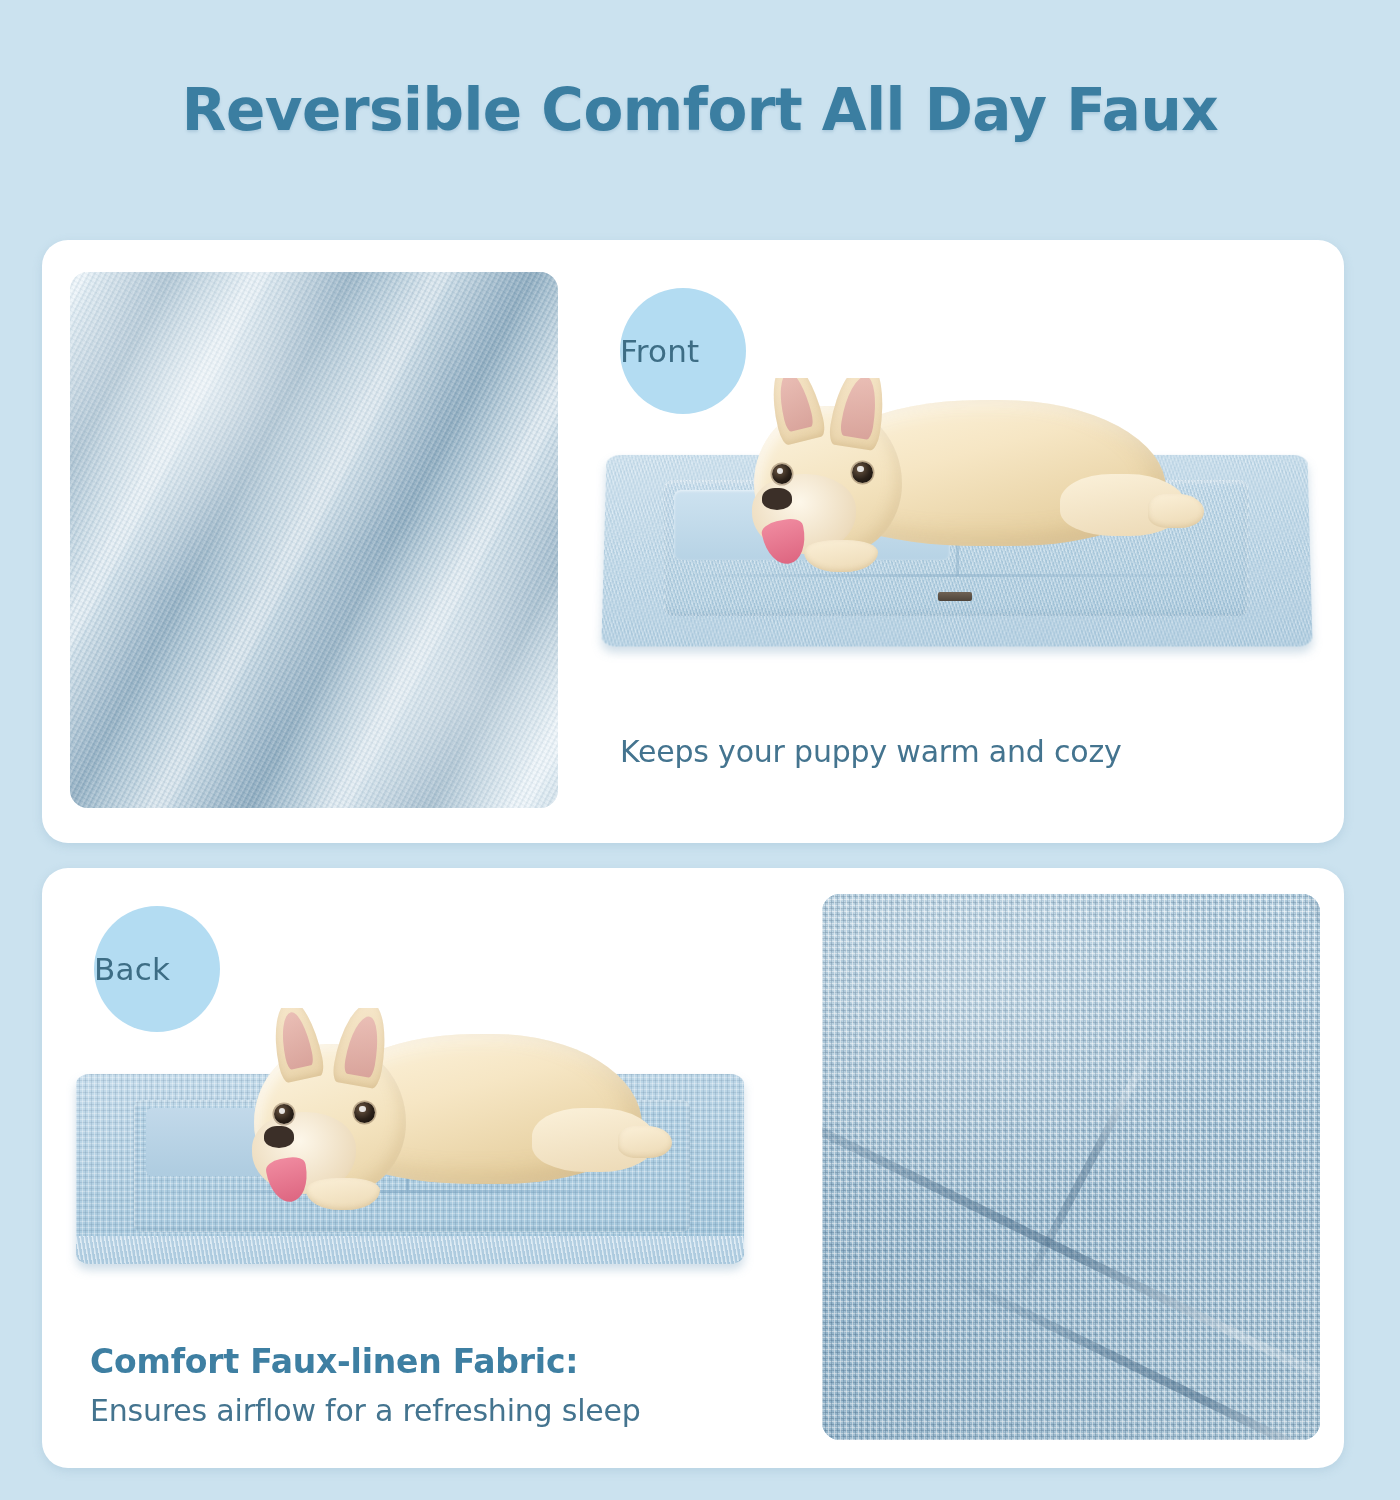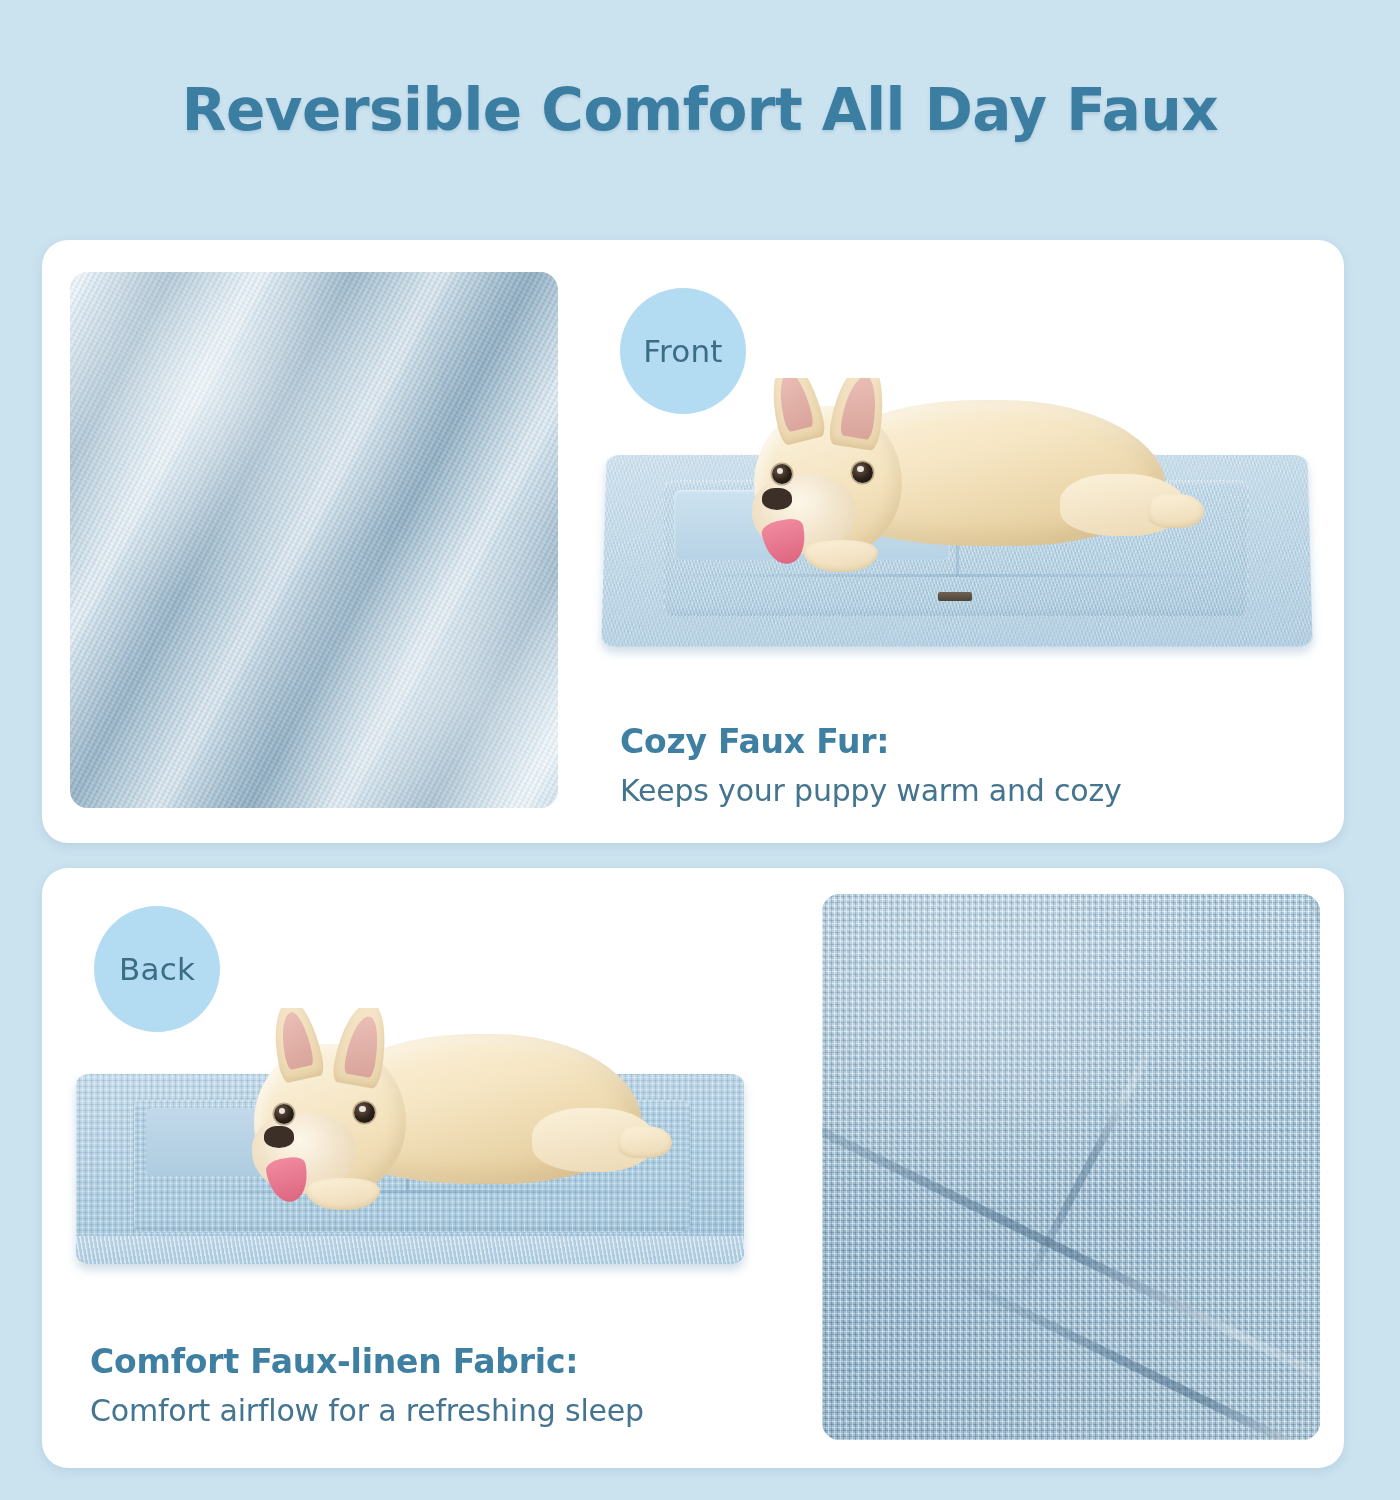--- a/index.html
+++ b/index.html
@@ -351,21 +351,21 @@
     border-radius: 45%;
   }
 
   
   .badge {
     position: absolute;
     border-radius: 50%;
     background: #b3dcf2;
     display: flex;
     align-items: center;
-    justify-content: center;
+    justify-content: flex-start;
     color: #3d6d85;
     font-size: 31px;
     font-family: "DejaVu Sans", sans-serif;
     letter-spacing: 0.2px;
   }
   .badge-front { left: 620px; top: 288px; width: 126px; height: 126px; }
   .badge-back  { left: 94px; top: 906px; width: 126px; height: 126px; }
 
   
   .caption { position: absolute; font-family: "DejaVu Sans", sans-serif; }
@@ -436,21 +436,20 @@
 
     <div class="dog-paw" style="left:218px; top:162px; width:74px; height:32px;"></div>
   </div>
 </div>
 
 <div class="badge badge-front">
   <span>Front</span>
 </div>
 
 <div class="caption caption-front">
-  <div class="caption-title">Cozy Faux Fur:</div>
   <div class="caption-sub">Keeps your puppy warm and cozy</div>
 </div>
 
 <div class="card card-back"></div>
 
 <div class="media linen-swatch">
   <div class="linen-weave"></div>
   <div class="quilt-seam s1"></div>
   <div class="quilt-seam s2"></div>
   <div class="quilt-seam s3"></div>
@@ -491,14 +490,14 @@
     <div class="dog-paw" style="left:244px; top:170px; width:74px; height:32px;"></div>
   </div>
 </div>
 
 <div class="badge badge-back">
   <span>Back</span>
 </div>
 
 <div class="caption caption-back">
   <div class="caption-title">Comfort Faux-linen Fabric:</div>
-  <div class="caption-sub">Comfort airflow for a refreshing sleep</div>
+  <div class="caption-sub">Ensures airflow for a refreshing sleep</div>
 </div>
 
 </body></html>

